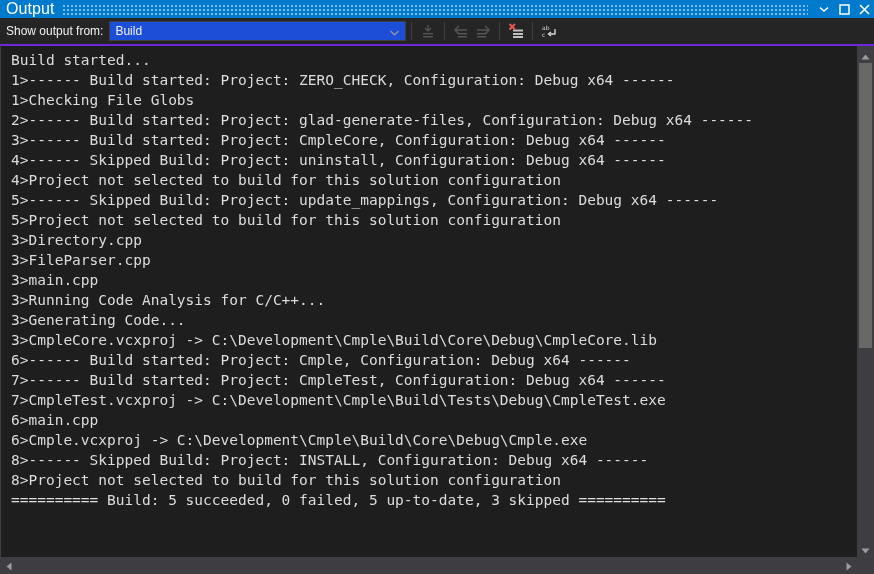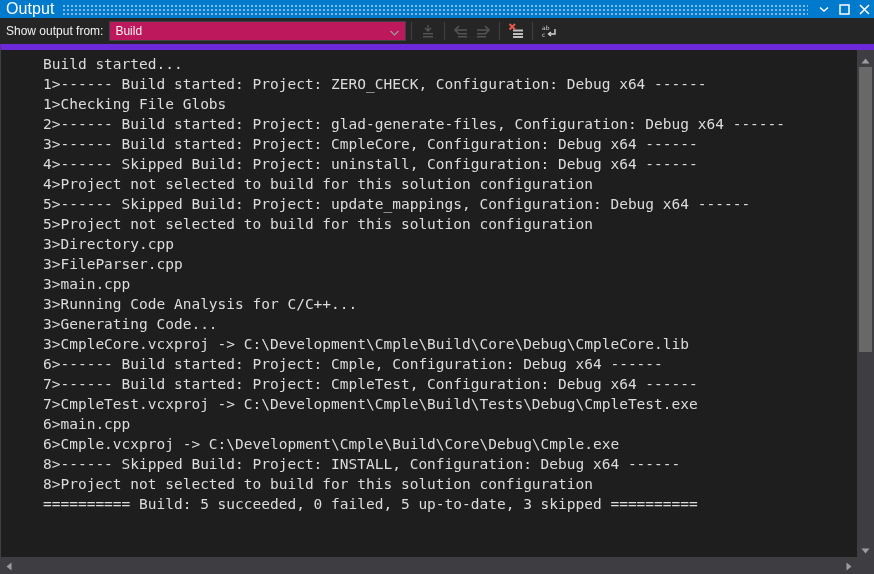--- a/index.html
+++ b/index.html
@@ -75,21 +75,21 @@
   }
   #toolbar-label {
     color: #F1F1F1;
     font-size: 12px;
     white-space: nowrap;
     margin-right: 6px;
   }
   #output-select {
     width: 297px;
     height: 20px;
-    background: #be185d;
+    background: #1d4ed8;
     border: 1px solid #3F3F46;
     box-sizing: border-box;
     display: flex;
     align-items: center;
     position: relative;
   }
   #output-select-value {
     color: #F1F1F1;
     font-size: 12px;
     padding-left: 5px;
@@ -119,24 +119,23 @@
   .tbicon.disabled { opacity: 0.45; }
   .tbicon svg { display: block; }
 
   
   #content-wrap {
     flex: 1 1 auto;
     position: relative;
     display: flex;
     min-height: 0;
     background: #1E1E1E;
-    border-top: 6px solid #6d28d9;
+    border-top: 2px solid #6d28d9;
     border-left: 1px solid #3F3F46;
     box-sizing: border-box;
-    padding-left: 32px;
   }
   #output-text {
     flex: 1 1 auto;
     position: relative;
     background: #1E1E1E;
     overflow: hidden;
     padding: 4px 0 0 10px;
     box-sizing: border-box;
   }
   #output-lines {

